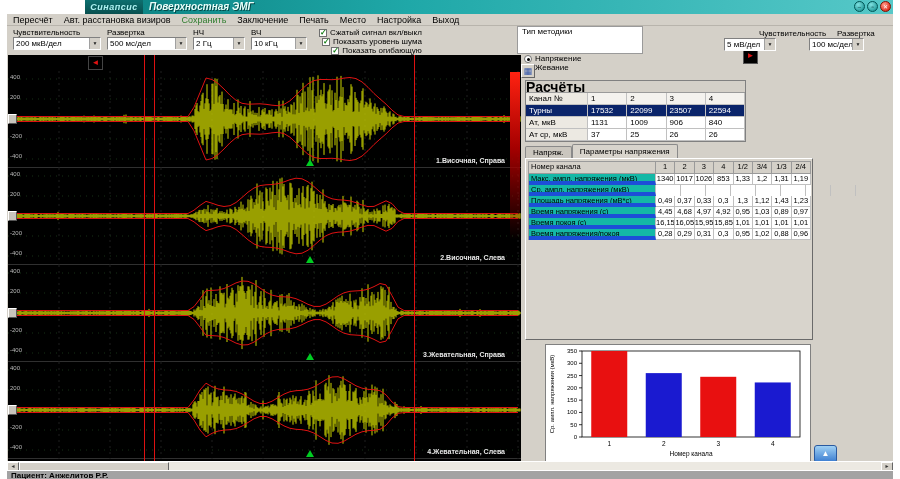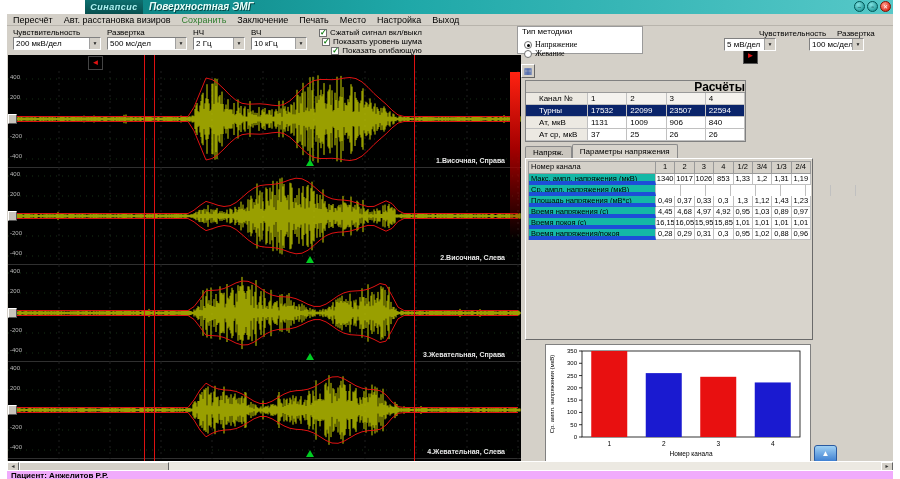--- a/index.html
+++ b/index.html
@@ -26,43 +26,43 @@
 .ddv{flex:1;font-size:8px;line-height:11px;padding-left:2px;overflow:hidden;white-space:nowrap;}
 .dda{width:11px;background:#d4d0c8;border-left:1px solid #a0a0a0;font-size:5px;line-height:11px;text-align:center;color:#222;}
 .cbcol{position:absolute;display:flex;flex-direction:column;align-items:flex-end;}
 .cbrow{display:flex;align-items:center;gap:3px;height:9px;}
 #cbc2 .cbrow:nth-child(2){margin-top:7px;}
 .cb{width:8px;height:8px;background:#fff;border:1px solid #707070;position:relative;flex:none;}
 .cb.on::after{content:"✓";position:absolute;left:0;top:-2px;font-size:8px;color:#0c7a0c;font-weight:bold;}
 .cblb{font-size:8px;white-space:nowrap;}
 .groupbox{position:absolute;left:510px;top:0;width:126px;height:28px;background:#fff;border:1px solid #9a9a9a;}
 .gtitle{position:absolute;left:4px;top:0;font-size:8px;}
-.rdrows{position:absolute;left:6px;top:13px;font-family:Liberation Serif, serif;}
+.rdrows{position:absolute;left:6px;top:27px;}
 .rdrow{display:flex;align-items:center;gap:3px;height:9px;}
 .rd{width:8px;height:8px;border-radius:50%;background:#fff;border:1px solid #707070;position:relative;flex:none;}
 .rd.sel::after{content:"";position:absolute;left:2px;top:2px;width:3px;height:3px;border-radius:50%;background:#000;}
 .rdlb{font-size:8px;white-space:nowrap;}
 
 .wf{position:absolute;left:1px;top:55px;width:513px;height:406px;background:#000;overflow:hidden;}
 .scrollleft{position:absolute;left:80px;top:1px;width:15px;height:14px;background:#000;border:1px solid #444;color:#e01212;font-size:8px;line-height:12px;text-align:center;z-index:5;}
 .channels{position:absolute;left:0;top:16px;width:513px;}
 .channel{position:relative;width:513px;height:97px;border-bottom:1px solid #303030;}
 .tick{position:absolute;left:2px;font-size:6px;color:#b8b8b8;z-index:3;}
 .zh{position:absolute;left:0;top:43px;width:9px;height:10px;background:#c8c4bc;border:1px solid;border-color:#fff #555 #555 #fff;z-index:3;}
 .tri{position:absolute;left:298px;bottom:1px;width:0;height:0;border-left:4px solid transparent;border-right:4px solid transparent;border-bottom:7px solid #00cc22;z-index:3;}
 .chlabel{position:absolute;right:16px;bottom:3px;font-size:7px;font-weight:bold;color:#e8e8e8;z-index:3;}
 .vcur{position:absolute;top:0;width:1px;height:100%;background:#dd1111;z-index:4;}
 .redstrip{position:absolute;right:1px;top:17px;width:10px;height:168px;background:linear-gradient(180deg,#ff2211,#a50000 45%,rgba(60,0,0,0));z-index:2;}
 
 .playbtn{position:absolute;left:736px;top:47px;width:15px;height:17px;background:#000;border:1px solid #555;color:#e01212;font-size:8px;line-height:15px;text-align:center;}
 .toolbtn{position:absolute;left:514px;top:64px;width:14px;height:14px;background:#d4d0c8;border:1px solid;border-color:#fff #666 #666 #fff;font-size:9px;line-height:12px;text-align:center;color:#3355aa;}
 .calcpanel{position:absolute;left:518px;top:80px;width:221px;background:#fff;border:1px solid #808080;}
-.calctitle{height:12px;background:#d4d0c8;border-bottom:1px solid #9a9a9a;font-size:12px;font-weight:bold;text-align:right;line-height:12px;}
+.calctitle{height:12px;background:#d4d0c8;border-bottom:1px solid #9a9a9a;font-size:14px;font-weight:bold;text-align:left;line-height:12px;}
 .crow{display:flex;height:12px;}
-.clab{width:62px;flex:none;background:#ece9e2;border-right:1px solid #c0c0c0;border-bottom:1px solid #c0c0c0;font-size:8px;line-height:11px;padding-left:13px;white-space:nowrap;overflow:hidden;}
+.clab{width:62px;flex:none;background:#ece9e2;border-right:1px solid #c0c0c0;border-bottom:1px solid #c0c0c0;font-size:8px;line-height:11px;padding-left:3px;white-space:nowrap;overflow:hidden;}
 .cval{flex:1;background:#fff;border-right:1px solid #c0c0c0;border-bottom:1px solid #c0c0c0;font-size:8px;line-height:11px;padding-left:3px;overflow:hidden;}
 .crow.chead .cval{background:#f4f2ee;}
 .crow.csel .clab,.crow.csel .cval{background:#0a246a;color:#fff;}
 .tabbar{position:absolute;left:518px;top:144px;height:14px;display:flex;align-items:flex-end;}
 .tab{height:12px;padding:0 7px;font-size:8px;line-height:12px;background:#cac6be;border:1px solid #8a8a8a;border-bottom:none;border-radius:2px 2px 0 0;}
 .tab.act{height:14px;line-height:14px;background:#d8d4cc;}
 .tabpage{position:absolute;left:518px;top:158px;width:288px;height:182px;background:#d8d4cc;border:1px solid;border-color:#fff #6a6a6a #6a6a6a #fff;}
 .ptable{position:absolute;left:2px;top:2px;width:283px;background:#fff;border-left:1px solid #9a9a9a;border-top:1px solid #9a9a9a;}
 .prow{display:flex;height:11px;}
 .prow.phead{height:12px;}
@@ -70,21 +70,21 @@
 .pval{flex:1;background:#fff;border-right:1px solid #c0c0c0;border-bottom:1px solid #c0c0c0;font-size:7.5px;line-height:10px;text-align:center;white-space:nowrap;overflow:hidden;}
 .phead .plab,.phead .pval{background:#d4d0c8;border-right:1px solid #9a9a9a;border-bottom:1px solid #9a9a9a;}
 .prow.psel .pval{background:#0a246a;color:#fff;margin-left:24px;}
 .pval.pred{background:#8b1f1f;}
 .chartpanel{position:absolute;left:538px;top:344px;width:266px;height:118px;background:#fff;border:1px solid #808080;}
 .chartnav{position:absolute;left:807px;top:445px;width:23px;height:18px;border-radius:3px;background:linear-gradient(180deg,#9fd0f4,#3a7cd0);border:1px solid #2a5aa0;color:#fff;font-size:8px;line-height:16px;text-align:center;}
 
 .hscroll{position:absolute;left:0;top:461px;width:886px;height:9px;background:#ece9e2;border-top:1px solid #fff;}
 .harrow{position:absolute;top:0;width:12px;height:9px;background:#d4d0c8;border:1px solid;border-color:#fff #666 #666 #fff;font-size:5px;line-height:7px;text-align:center;color:#333;}
 .hthumb{position:absolute;left:12px;top:0;width:150px;height:9px;background:#d4d0c8;border:1px solid;border-color:#fff #666 #666 #fff;}
-.statusbar{position:absolute;left:0;top:470px;width:886px;height:9px;background:#f0abfc;border-top:1px solid #fff;}
+.statusbar{position:absolute;left:0;top:470px;width:886px;height:9px;background:#a3a3a3;border-top:1px solid #fff;}
 .statustext{position:absolute;left:4px;top:0;font-size:8px;font-weight:bold;line-height:9px;}
 </style>
 </head>
 <body>
 
 <div id="app">
  <div id="win">
 
   <div class="titlebar">
     <div class="tbgrad"></div>

